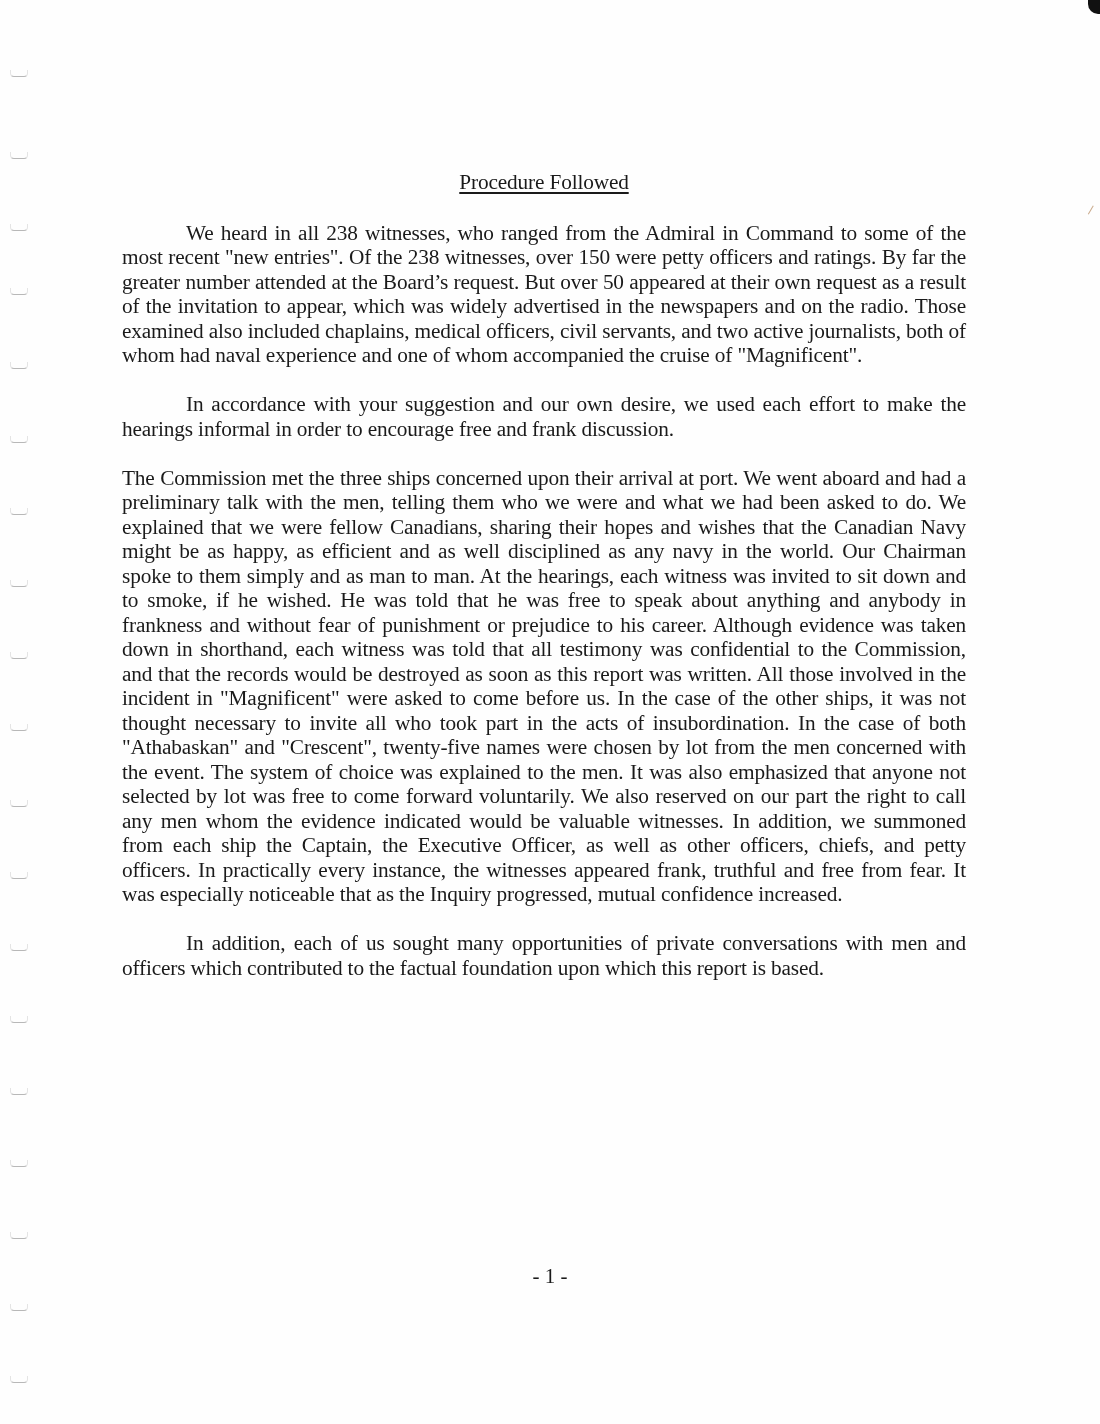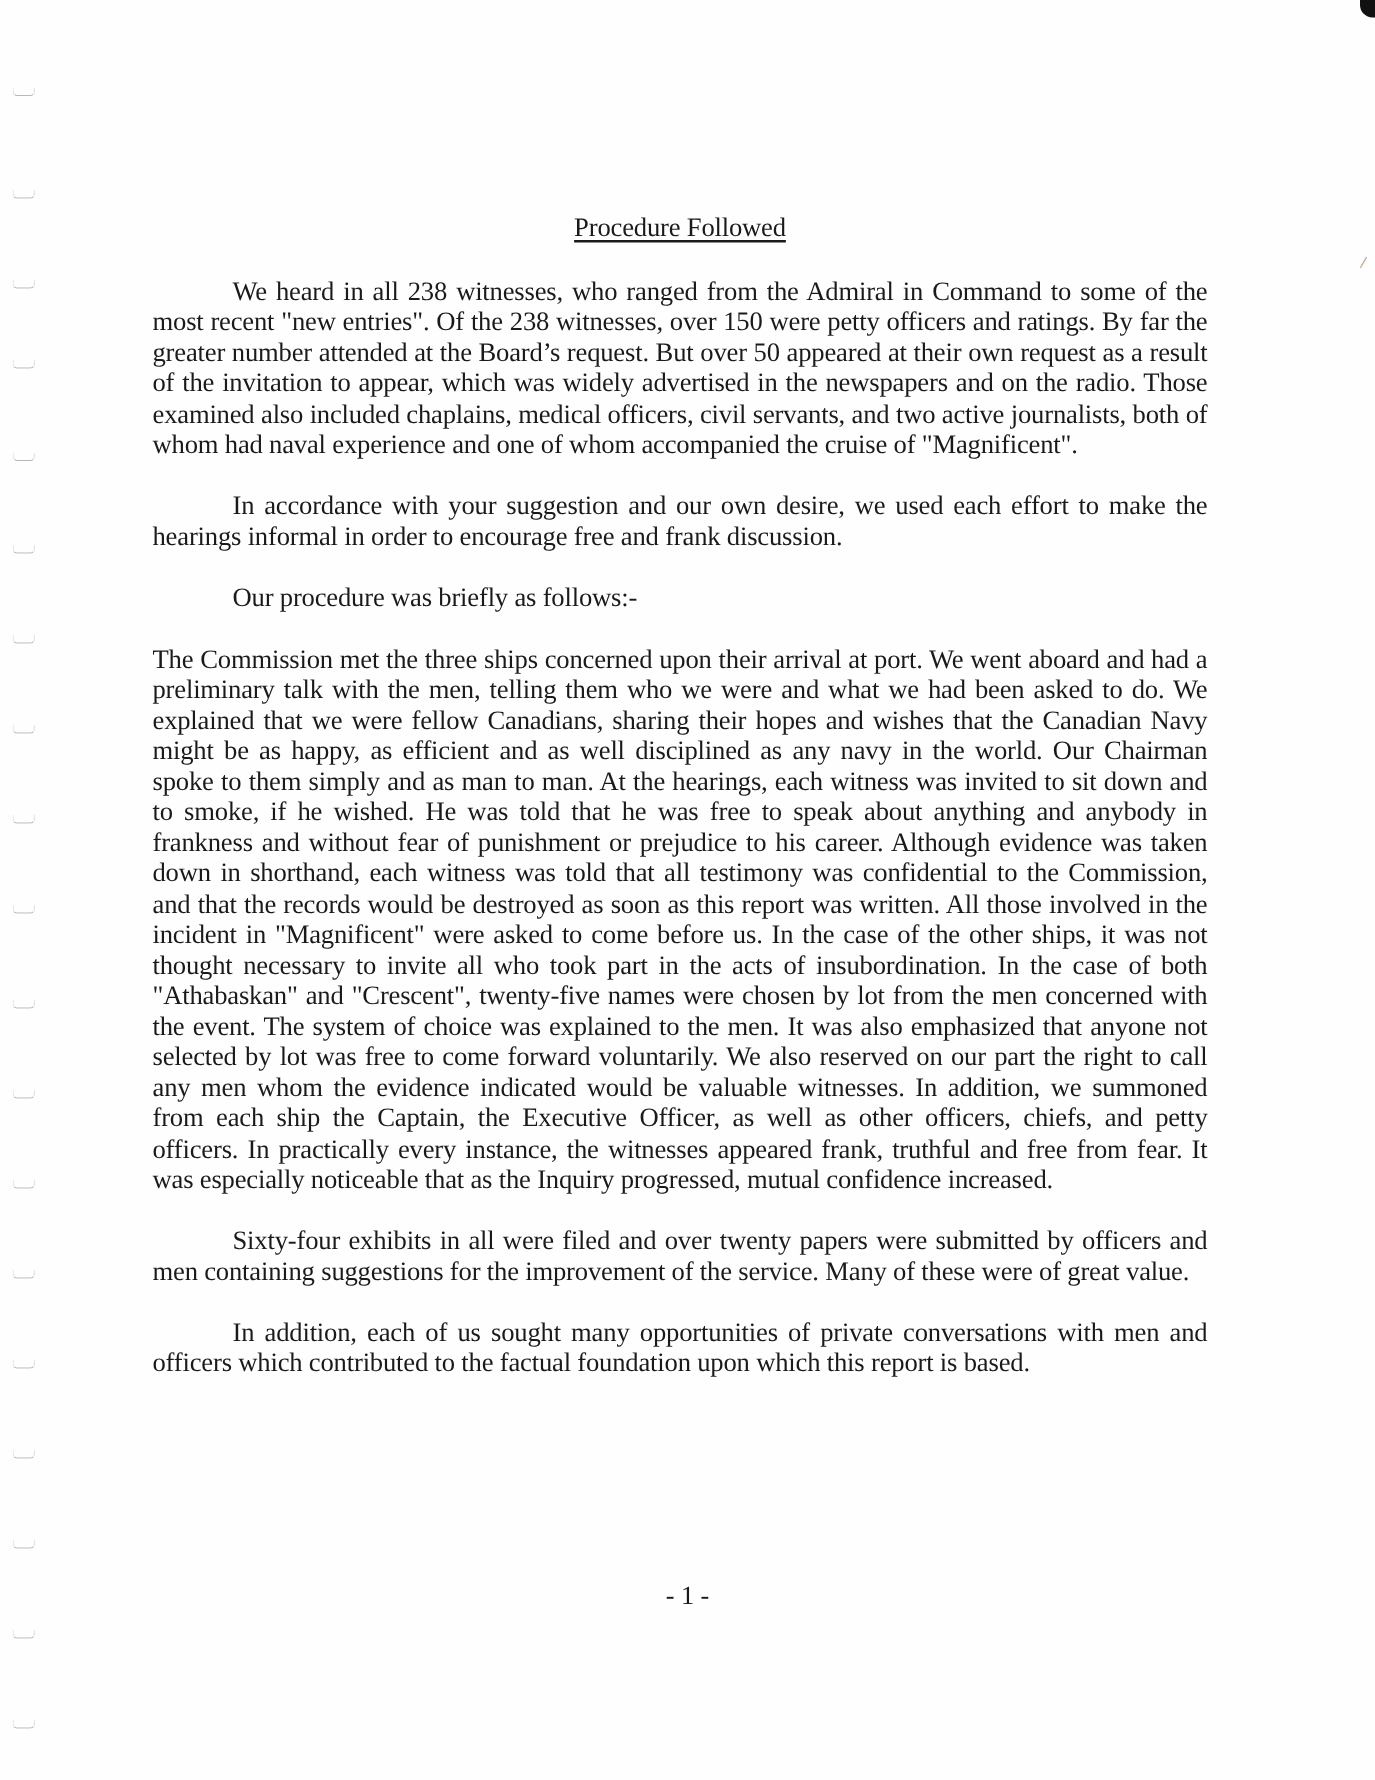--- a/index.html
+++ b/index.html
@@ -116,20 +116,18 @@
   </div>
 
   <div class="corner-mark"></div>
   <div class="speck" style="left:1090px; top:206px"></div>
 
   <div class="content">
     <div class="title">Procedure Followed</div>
 
     <p class="indent">We heard in all 238 witnesses, who ranged from the Admiral in Command to some of the most recent "new entries". Of the 238 witnesses, over 150 were petty officers and ratings. By far the greater number attended at the Board’s request. But over 50 appeared at their own request as a result of the invitation to appear, which was widely advertised in the newspapers and on the radio. Those examined also included chaplains, medical officers, civil servants, and two active journalists, both of whom had naval experience and one of whom accompanied the cruise of "Magnificent".</p>
     <p class="indent">In accordance with your suggestion and our own desire, we used each effort to make the hearings informal in order to encourage free and frank discussion.</p>
-    <p class="indent">Our procedure was briefly as follows:-</p>
     <p>The Commission met the three ships concerned upon their arrival at port. We went aboard and had a preliminary talk with the men, telling them who we were and what we had been asked to do. We explained that we were fellow Canadians, sharing their hopes and wishes that the Canadian Navy might be as happy, as efficient and as well disciplined as any navy in the world. Our Chairman spoke to them simply and as man to man. At the hearings, each witness was invited to sit down and to smoke, if he wished. He was told that he was free to speak about anything and anybody in frankness and without fear of punishment or prejudice to his career. Although evidence was taken down in shorthand, each witness was told that all testimony was confidential to the Commission, and that the records would be destroyed as soon as this report was written. All those involved in the incident in "Magnificent" were asked to come before us. In the case of the other ships, it was not thought necessary to invite all who took part in the acts of insubordination. In the case of both "Athabaskan" and "Crescent", twenty-five names were chosen by lot from the men concerned with the event. The system of choice was explained to the men. It was also emphasized that anyone not selected by lot was free to come forward voluntarily. We also reserved on our part the right to call any men whom the evidence indicated would be valuable witnesses. In addition, we summoned from each ship the Captain, the Executive Officer, as well as other officers, chiefs, and petty officers. In practically every instance, the witnesses appeared frank, truthful and free from fear. It was especially noticeable that as the Inquiry progressed, mutual confidence increased.</p>
-    <p class="indent">Sixty-four exhibits in all were filed and over twenty papers were submitted by officers and men containing suggestions for the improvement of the service. Many of these were of great value.</p>
     <p class="indent">In addition, each of us sought many opportunities of private conversations with men and officers which contributed to the factual foundation upon which this report is based.</p>
   </div>
 
   <div class="page-number">- 1 -</div>
 </div>
 
 </body></html>

